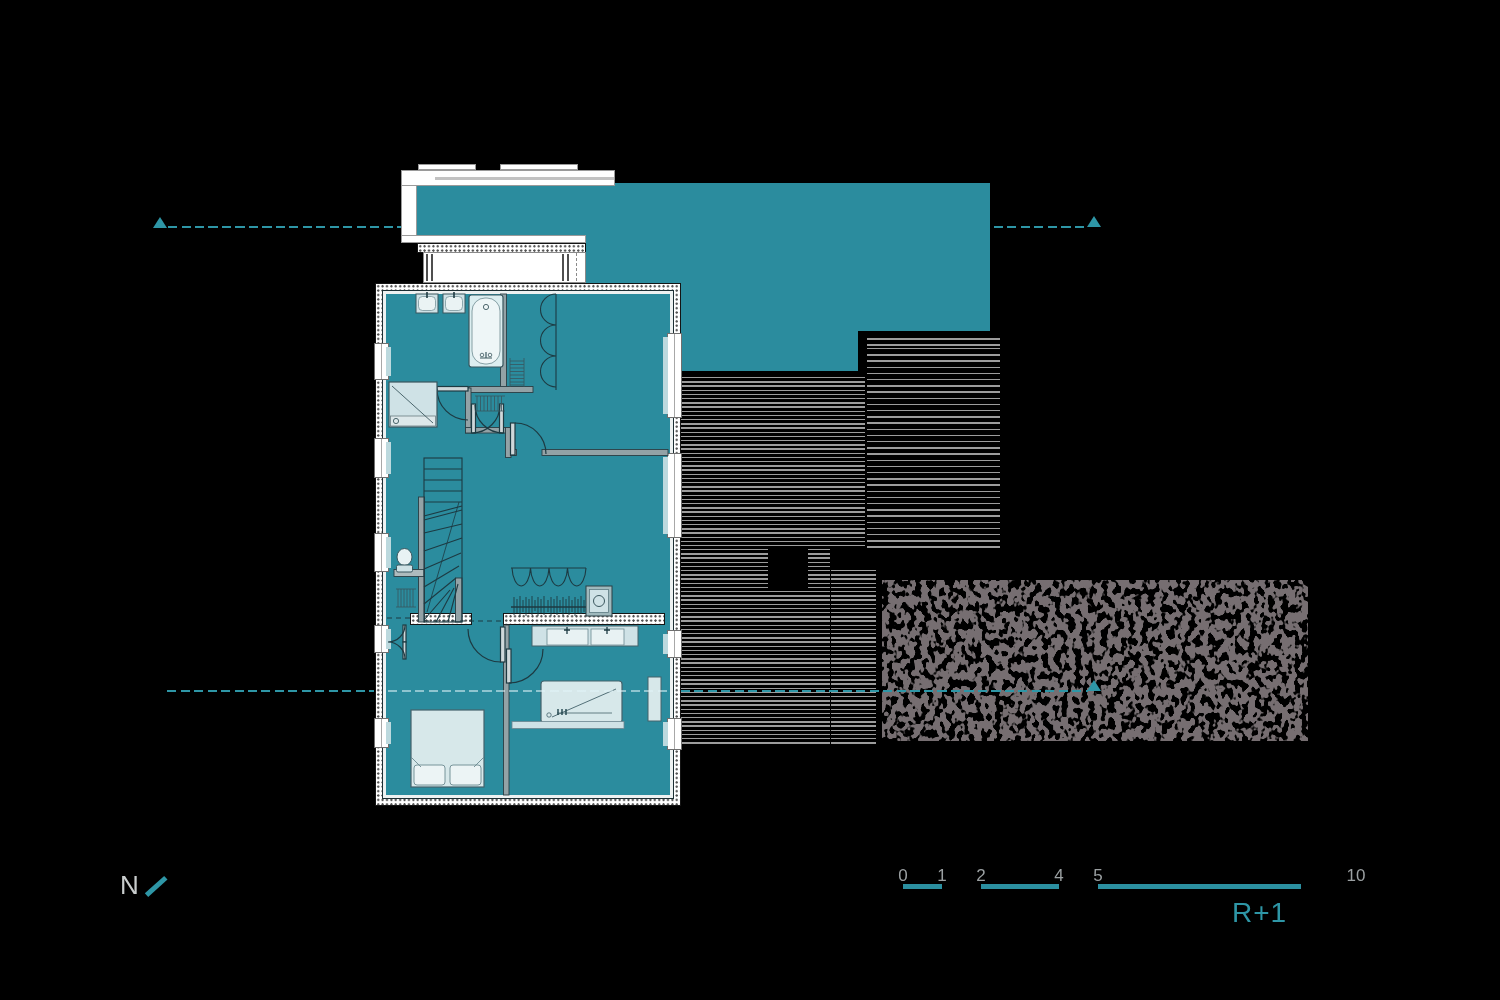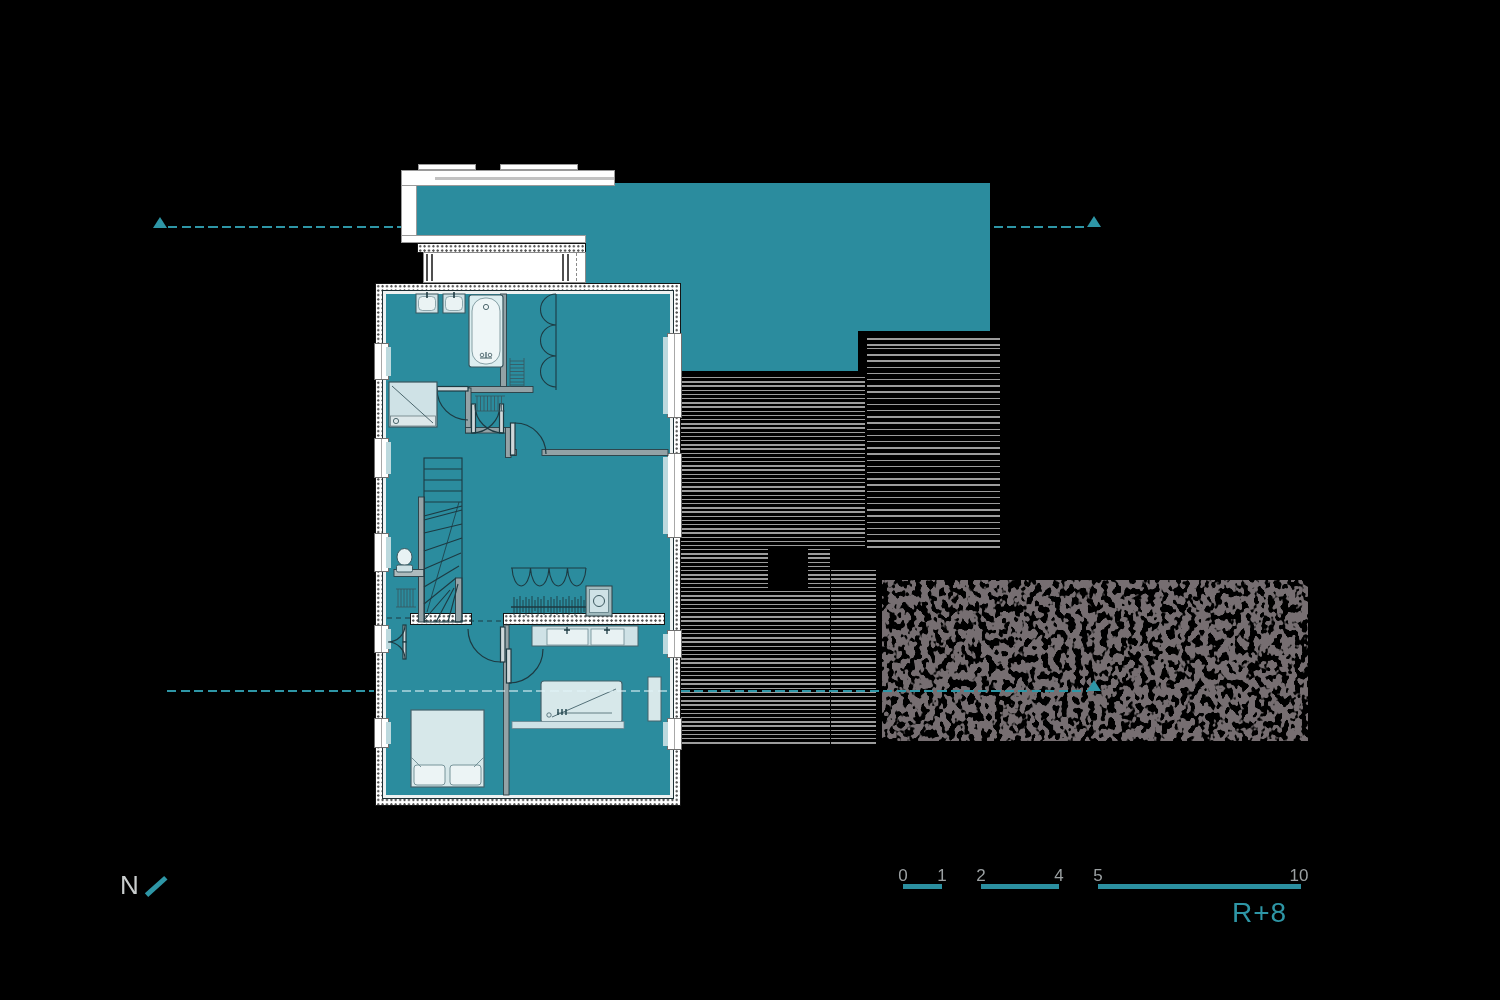--- a/index.html
+++ b/index.html
@@ -239,21 +239,21 @@
 
   <span class="abs" style="left:120px;top:870px;font-size:26px;color:#c9cdcd;">N</span>
   <div class="abs" style="left:143px;top:884px;width:26px;height:4.5px;background:#2e96a6;transform:rotate(-42deg);"></div>
 
   <div>
     <span class="tick" style="left:903px;">0</span>
     <span class="tick" style="left:942px;">1</span>
     <span class="tick" style="left:981px;">2</span>
     <span class="tick" style="left:1059px;">4</span>
     <span class="tick" style="left:1098px;">5</span>
-    <span class="tick" style="left:1299px;">10</span>
+    <span class="tick" style="left:1356px;">10</span>
     <div class="bar" style="left:903px;width:39px;"></div>
     <div class="bar" style="left:981px;width:78px;"></div>
     <div class="bar" style="left:1098px;width:203px;"></div>
   </div>
 
-  <span class="abs" style="left:1232px;top:897px;font-size:28px;color:#2e96a6;letter-spacing:1px;">R+8</span>
+  <span class="abs" style="left:1232px;top:897px;font-size:28px;color:#2e96a6;letter-spacing:1px;">R+1</span>
 
 </div>
 
 </body></html>

